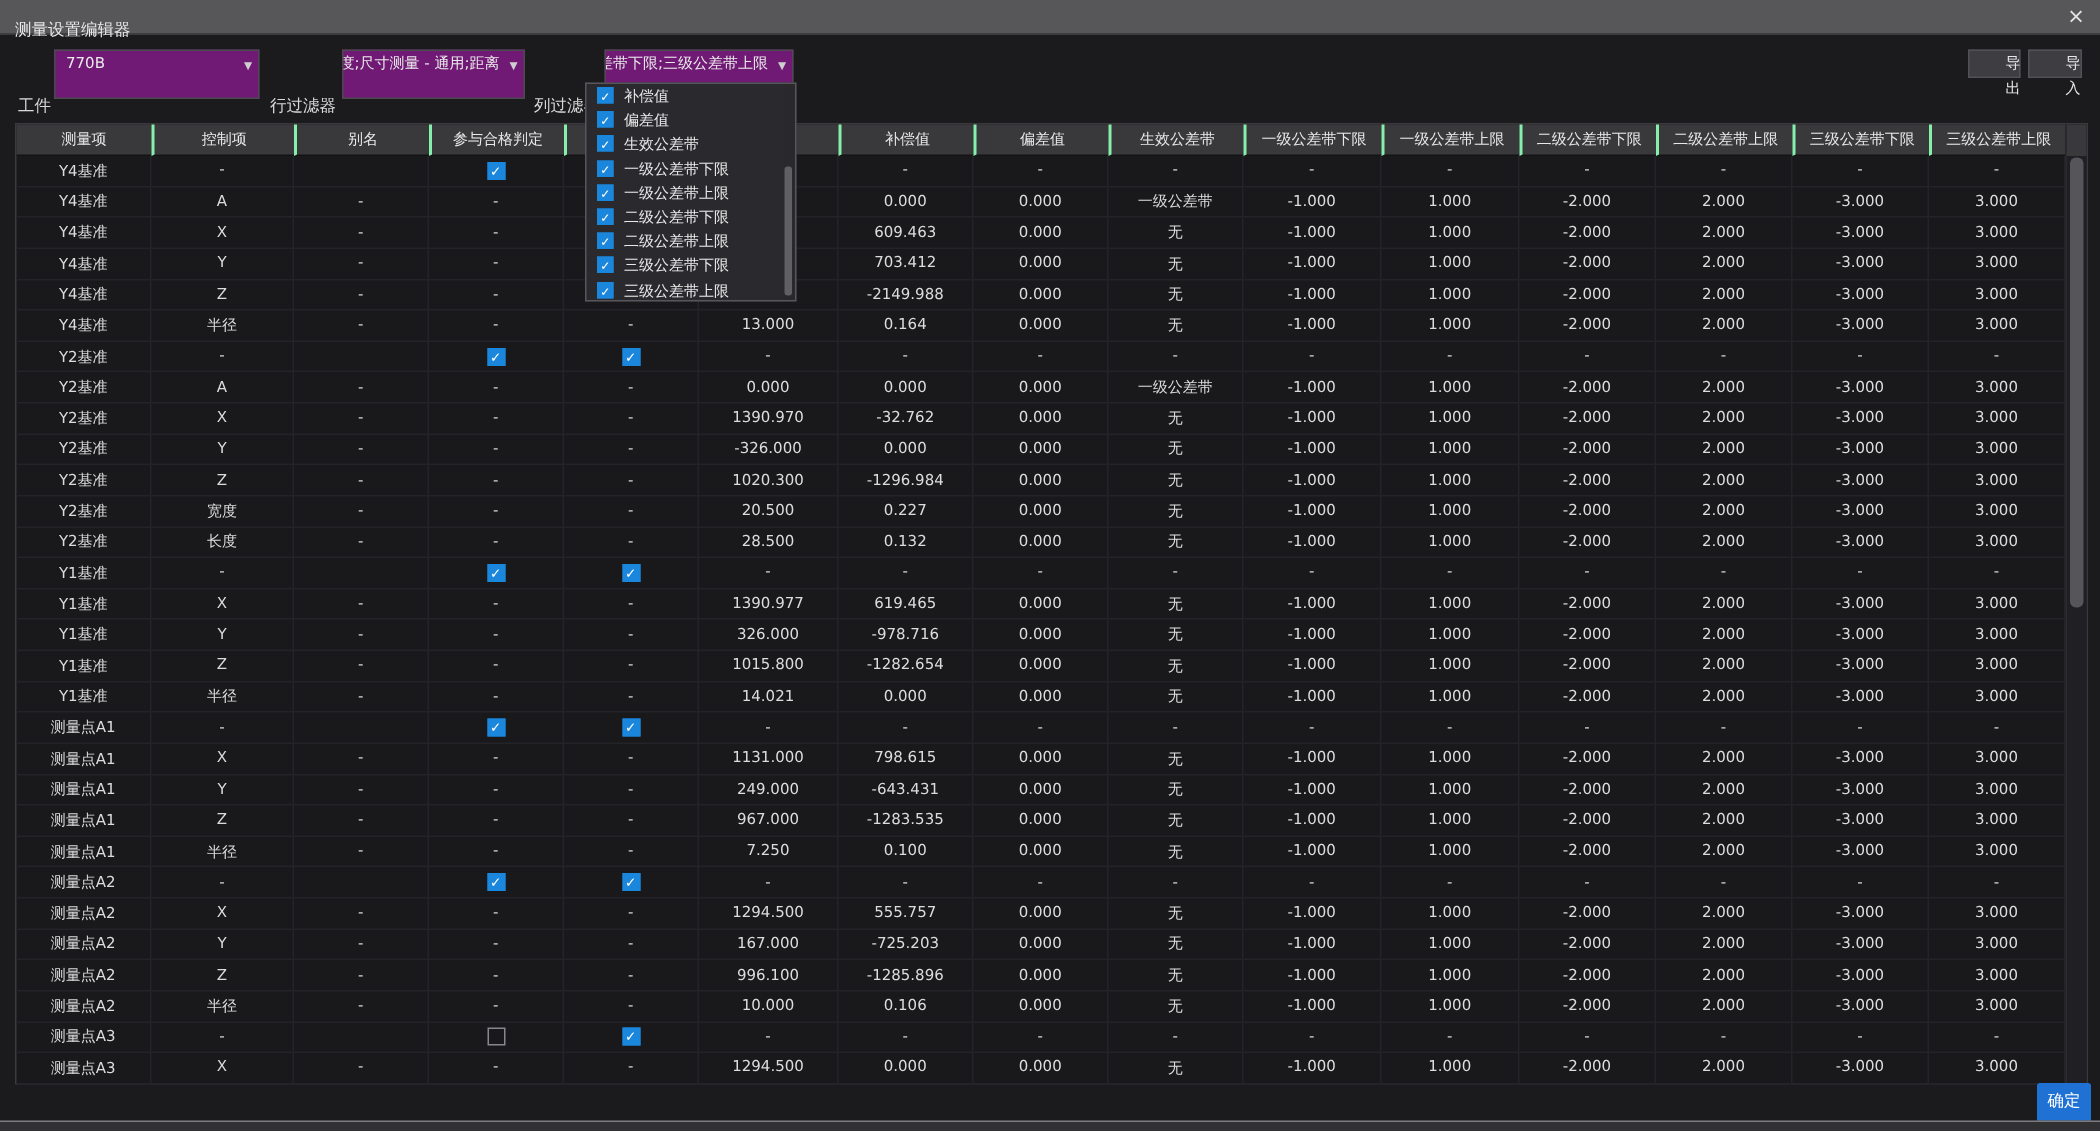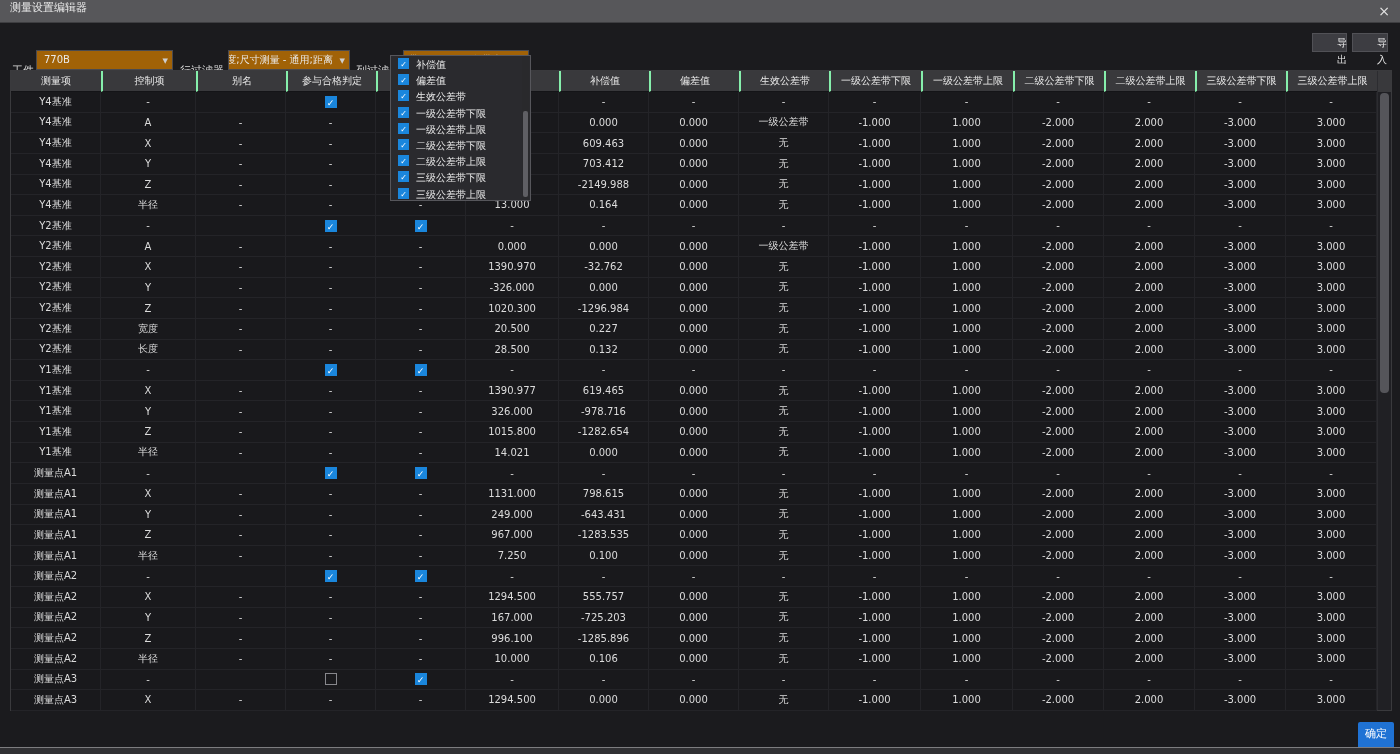--- a/index.html
+++ b/index.html
@@ -8,46 +8,46 @@
     background:#1b1b1e;
     font-family:"DejaVu Sans","Liberation Sans",sans-serif;
     -webkit-font-smoothing:antialiased;
   }
   
   .titlebar{
     position:absolute;left:0;top:0;width:1400px;height:22px;
     background:#57575a;border-bottom:1px solid #3e3e41;
   }
   .titlebar .title{
-    position:absolute;left:10px;top:0;font-size:11px;color:#e9e9e9;
+    position:absolute;left:10px;top:12px;font-size:11px;color:#e9e9e9;
   }
   .titlebar .close{
     position:absolute;right:7px;top:2px;width:18px;height:18px;
     color:#e3e3e3;font-size:14px;line-height:18px;text-align:center;cursor:default;
   }
   
   .toolbar-label{position:absolute;top:38px;font-size:11px;color:#d9d9d9;margin-top:25px;}
   .combo{
-    position:absolute;top:50px;height:20px;box-sizing:border-box;
-    background:#a16207;border:1px solid #4a4a4f;color:#e9e9e9;
+    position:absolute;top:33px;height:33px;box-sizing:border-box;
+    background:#701a75;border:1px solid #4a4a4f;color:#e9e9e9;
     font-size:10px;line-height:18px;overflow:hidden;
   }
   .combo .combo-text{position:absolute;left:7px;top:0;white-space:nowrap;}
   .combo .combo-text.right-anchor{left:auto;right:16px;}
   .combo .arrow{
     position:absolute;right:4px;top:1px;font-size:7px;color:#cfcfcf;line-height:18px;
   }
   .tb-btn{
     position:absolute;top:33px;height:19px;box-sizing:border-box;
     background:#3d3d42;border:1px solid #515156;color:#e8e8e8;
     font-size:10px;line-height:17px;text-align:center;padding-left:24px;
   }
   
   .table-wrap{
-    position:absolute;left:10px;top:70px;width:1382px;height:641px;
+    position:absolute;left:10px;top:82px;width:1382px;height:641px;
     box-sizing:border-box;border:1px solid #3a3a3d;background:#19191c;padding-left:13px;
   }
   table.grid{
     position:absolute;left:0;top:0;width:1366px;
     border-collapse:separate;border-spacing:0;table-layout:fixed;
   }
   table.grid th{
     height:20px;background:#39393c;color:#e8e8e8;font-weight:normal;
     font-size:10px;text-align:center;padding:0;
     border-left:2px solid #86efac;border-bottom:1px solid #141417;

